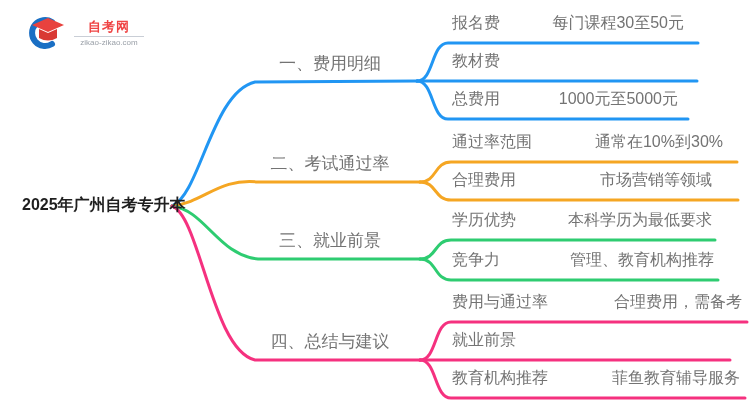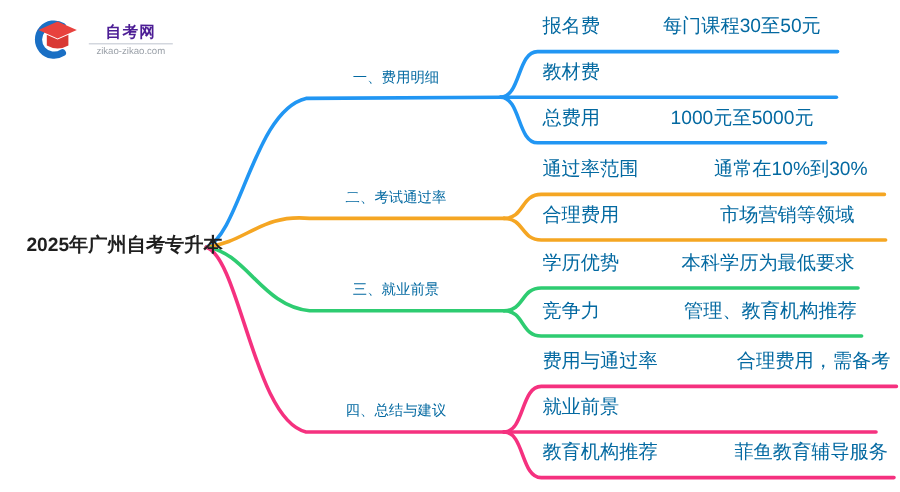--- a/index.html
+++ b/index.html
@@ -1,29 +1,29 @@
 <!DOCTYPE html>
 <html><head>
 <meta charset="utf-8">
 <style>
   html,body{margin:0;padding:0;}
   .canvas{
     position:relative;width:750px;height:410px;background:#ffffff;overflow:hidden;
     font-family:"Liberation Sans","DejaVu Sans",sans-serif;color:#2b2b2b;
   }
   .lines{position:absolute;left:0;top:0;}
-  .txt{position:absolute;white-space:nowrap;line-height:20px;font-size:16px;color:#0369a1;}
+  .txt{position:absolute;white-space:nowrap;line-height:20px;font-size:16px;color:#737373;}
   .central{left:22px;top:195px;font-size:16px;font-weight:bold;color:#1f1f1f;}
-  .branch-label{width:180px;left:240px;text-align:center;font-size:12px;}
+  .branch-label{width:180px;left:240px;text-align:center;font-size:17px;}
   .leaf-label{left:452px;}
   .leaf-value{text-align:left;}
   
   .logo{position:absolute;left:26px;top:14px;display:flex;align-items:center;}
   .logo-text{margin-left:8px;display:flex;flex-direction:column;align-items:center;}
-  .brand{font-size:13px;font-weight:bold;color:#4c1d95;letter-spacing:1px;line-height:15px;}
+  .brand{font-size:13px;font-weight:bold;color:#ef4444;letter-spacing:1px;line-height:15px;}
   .brand-rule{width:70px;height:1px;background:#c9ced6;margin:2px 0 1px 0;}
   .domain{font-size:8px;color:#9aa0a8;line-height:9px;}
 </style>
 </head>
 <body>
 
 <div class="canvas">
 
   <svg class="lines" width="750" height="410" viewBox="0 0 750 410">
     <g fill="none" stroke-width="3" stroke-linecap="round" stroke-linejoin="round">

